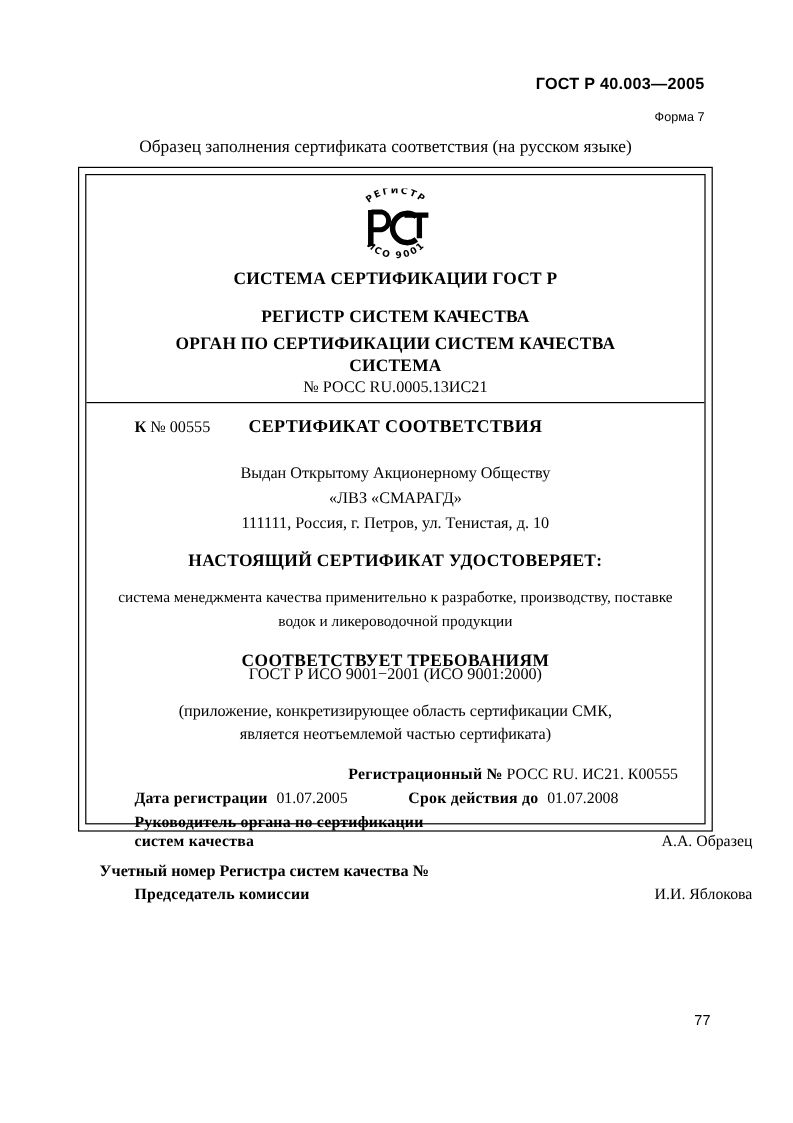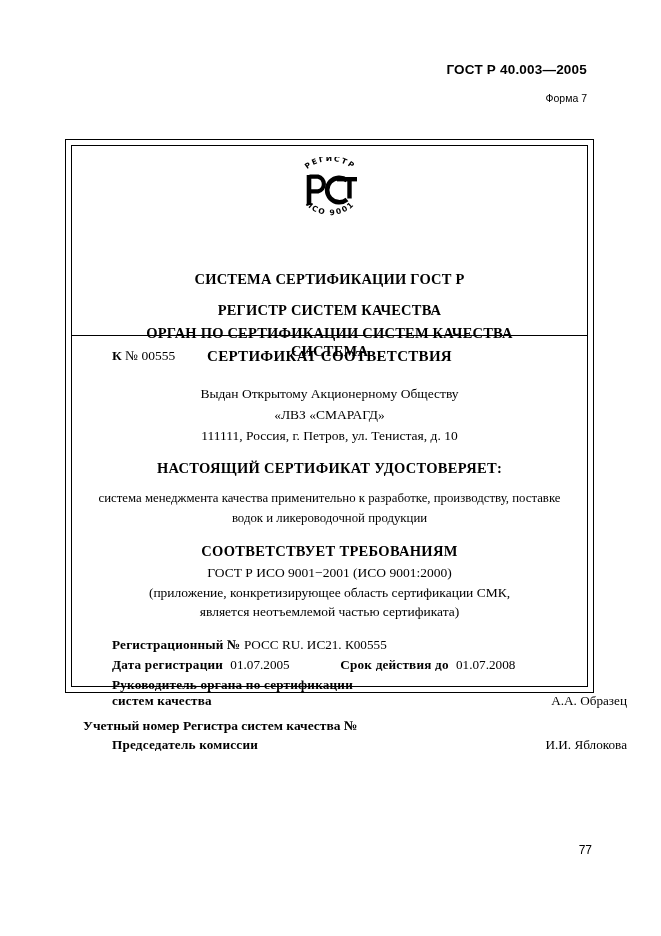--- a/index.html
+++ b/index.html
@@ -96,21 +96,20 @@
   .logo-wrap svg { display: block; }
 
   
   .head-txt {
     position: absolute;
     left: 0;
     right: 0;
     text-align: center;
     font-weight: bold;
     white-space: nowrap;
-    margin-top: 46px;
   }
   .head-l1 { top: 79px;  font-size: 14.5px; letter-spacing: 0.2px; }
   .head-l2 { top: 110px; font-size: 14.5px; letter-spacing: 0.2px; }
   .head-l3 { top: 133px; font-size: 14.5px; letter-spacing: 0.2px; }
   .head-l4 { top: 151px; font-size: 14.5px; letter-spacing: 0.2px; }
   .head-l5 { top: 169px; font-size: 13.5px; font-weight: normal; }
 
   
   .cert-no {
     position: absolute;
@@ -146,34 +145,34 @@
   }
   .scope-1 { top: 155px; font-size: 12.8px; }
   .scope-2 { top: 175px; font-size: 12.8px; }
 
   .conforms {
     top: 207px;
     font-size: 14.5px;
     font-weight: bold;
     letter-spacing: 0.3px;
   }
-  .std-1  { top: 229px; font-size: 13.5px; }
+  .std-1  { top: 218px; font-size: 13.5px; }
   .std-2  { top: 249px; font-size: 13.5px; }
   .std-3  { top: 268px; font-size: 13.5px; }
 
   
   .reg {
     position: absolute;
     left: 40px;
     right: 22px;
     white-space: nowrap;
     font-size: 13.2px;
   }
   .reg b { font-weight: bold; letter-spacing: 0.2px; }
-  .reg-1 { top: 301px; }
+  .reg-1 { top: 301px; text-align: right; }
   .reg-2 { top: 321px; }
   .reg-3 { top: 341px; }
   .reg-4 { top: 357px; }
   .reg-5 { top: 385px; }
 
   .reg-2 .gap-mid { display: inline-block; width: 44px; }
   .reg-2 .val { display: inline-block; padding: 0 0 0 4px; }
 
   .sig-row { position: relative; }
   .sig-name {
@@ -200,20 +199,21 @@
     font-size: 12px;
   }
 </style>
 </head>
 <body>
 
 <div class="page">
 
   <div class="gost-line">ГОСТ Р 40.003—2005</div>
   <div class="form-line">Форма 7</div>
+  <div class="caption-line">Образец заполнения сертификата соответствия (на русском языке)</div>
 
   <div class="cert-outer">
     <div class="cert-inner">
 
       <div class="cert-head">
 
         <div class="logo-wrap">
           <svg viewBox="0 0 86 62" width="86" height="62" aria-hidden="true">
             <defs>
               <path id="arcTop" d="M 12 30 A 31 26 0 0 1 74 30"></path>
@@ -232,20 +232,21 @@
               <path d="M 50 22.2 L 70 22.2" stroke-width="4.4"></path>
               <path d="M 62.5 22.2 L 62.5 41.5" stroke-width="4.4"></path>
             </g>
           </svg>
         </div>
 
         <div class="head-txt head-l1">СИСТЕМА СЕРТИФИКАЦИИ ГОСТ Р</div>
         <div class="head-txt head-l2">РЕГИСТР СИСТЕМ КАЧЕСТВА</div>
         <div class="head-txt head-l3">ОРГАН  ПО  СЕРТИФИКАЦИИ  СИСТЕМ  КАЧЕСТВА</div>
         <div class="head-txt head-l4">СИСТЕМА</div>
+        <div class="head-txt head-l5">№ РОСС RU.0005.13ИС21</div>
       </div>
 
       <div class="cert-body">
 
         <div class="cert-no">
           <b>К</b>
           <span>№</span>
           <span>00555</span>
         </div>
 

